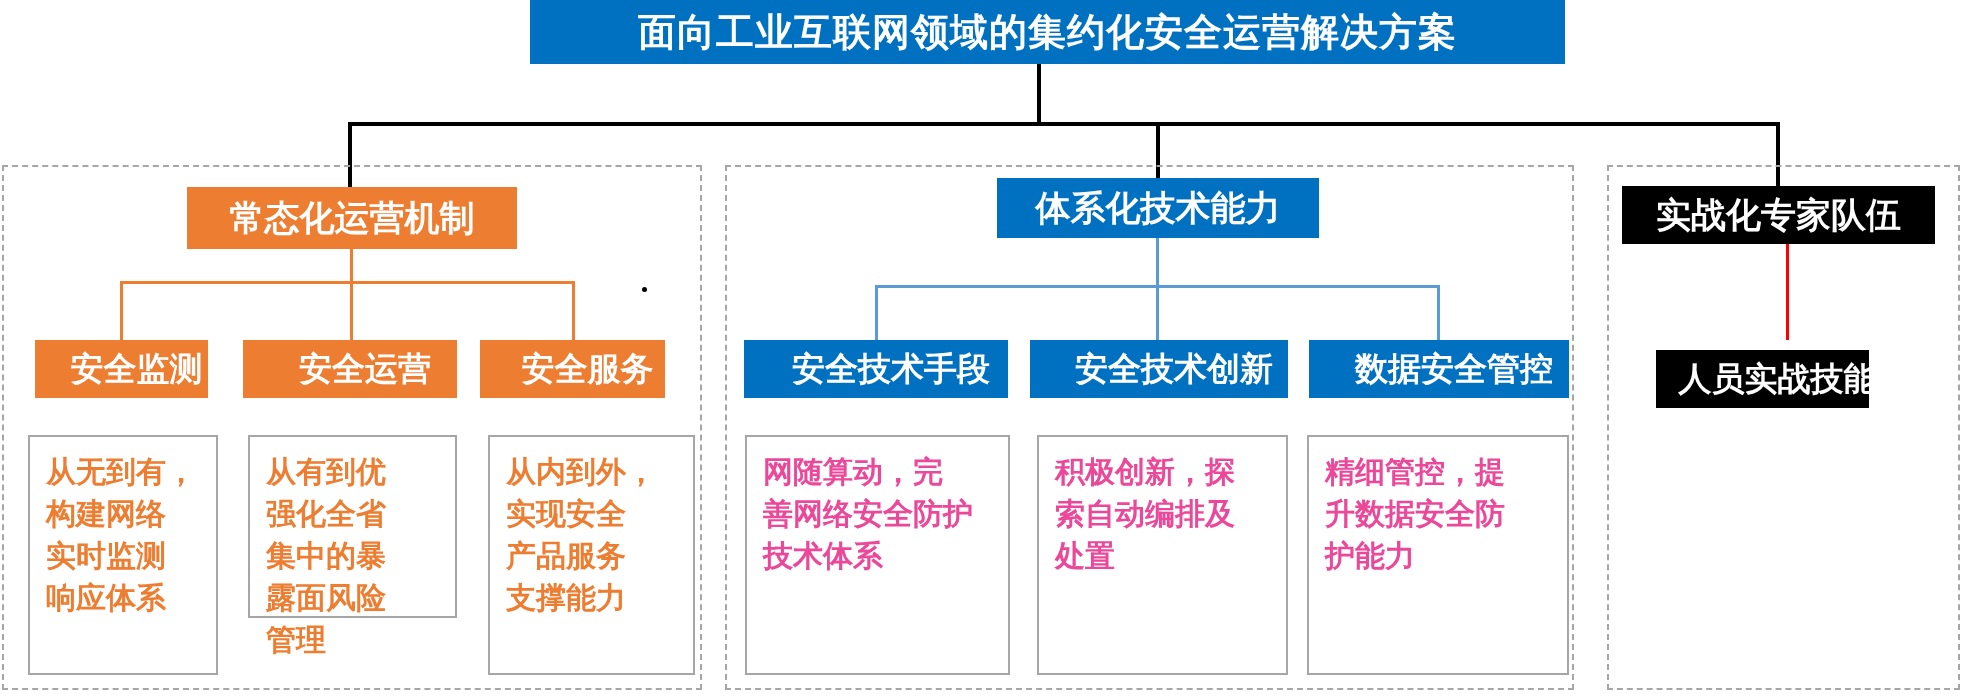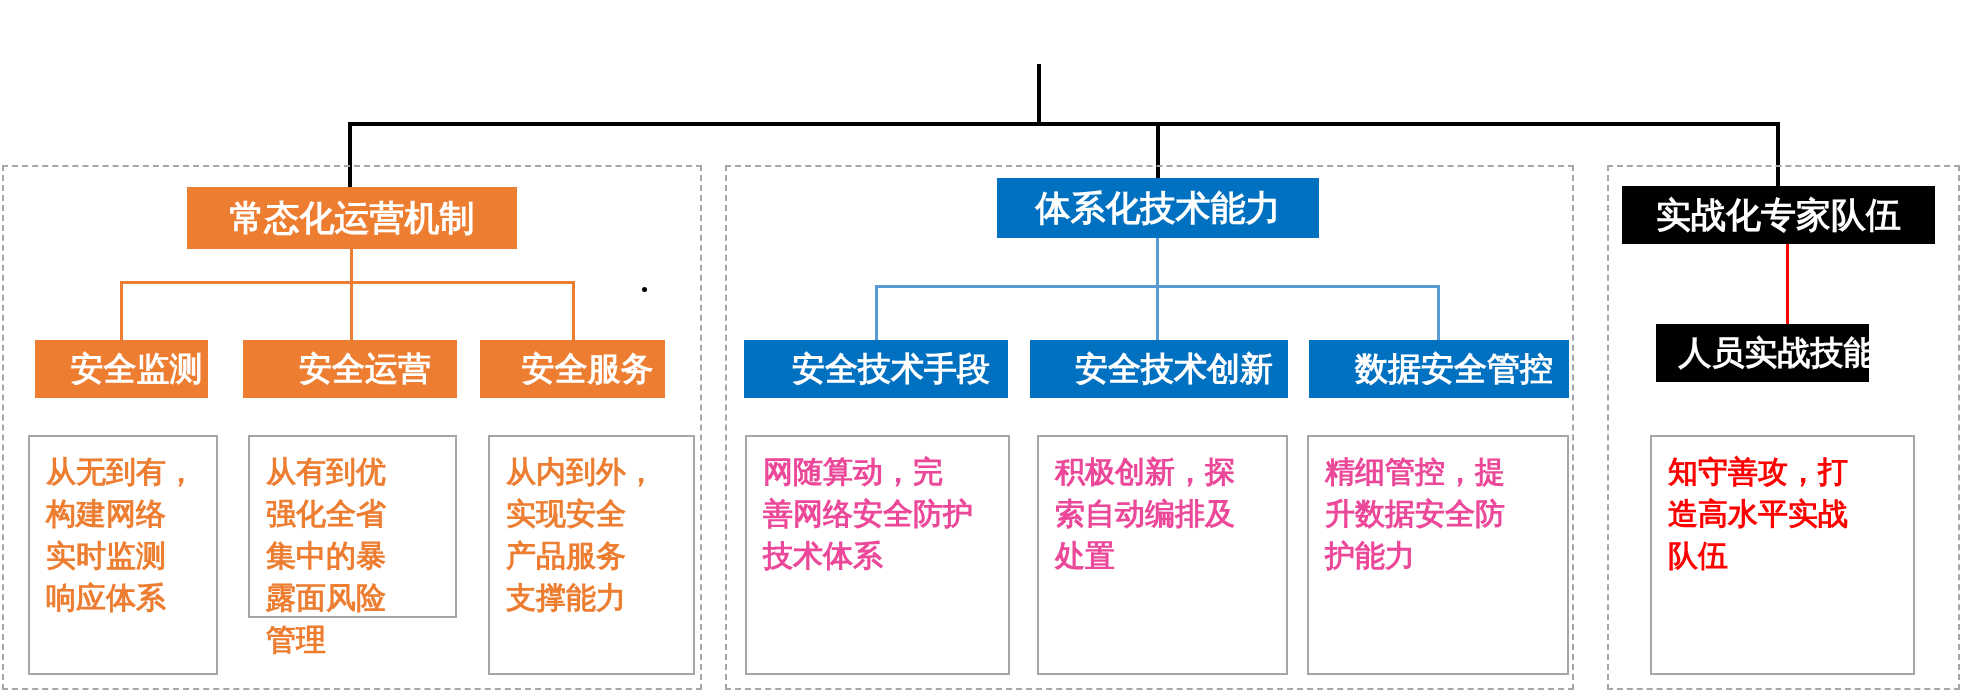--- a/index.html
+++ b/index.html
@@ -31,20 +31,21 @@
   .txt-orange{color:#ED7D31;}
   .txt-blue{color:#ec4899;}
   .txt-red{color:#FF0000;}
   .dot{background:#000;border-radius:50%;}
 </style>
 </head>
 <body>
 
 <div class="canvas">
 
+  <div class="abs hdr fill-blue title" style="left:530px;top:0;width:1035px;height:64px;">面向工业互联网领域的集约化安全运营解决方案</div>
 
   <div class="abs line-black" style="left:1037px;top:64px;width:4px;height:62px;"></div>
   <div class="abs line-black" style="left:348px;top:122px;width:1432px;height:4px;"></div>
   <div class="abs line-black" style="left:348px;top:122px;width:4px;height:66px;"></div>
   <div class="abs line-black" style="left:1156px;top:122px;width:4px;height:58px;"></div>
   <div class="abs line-black" style="left:1776px;top:122px;width:4px;height:66px;"></div>
 
   <div class="abs dashed-box" style="left:2px;top:165px;width:700px;height:525px;"></div>
   <div class="abs dashed-box" style="left:725px;top:165px;width:849px;height:525px;"></div>
   <div class="abs dashed-box" style="left:1607px;top:165px;width:353px;height:525px;"></div>
@@ -68,21 +69,21 @@
   <div class="abs line-red" style="left:1786px;top:244px;width:3px;height:96px;"></div>
 
   <div class="abs hdr fill-orange node" style="left:35px;top:340px;width:173px;height:58px;">安全监测</div>
   <div class="abs hdr fill-orange node" style="left:243px;top:340px;width:214px;height:58px;">安全运营</div>
   <div class="abs hdr fill-orange node" style="left:480px;top:340px;width:185px;height:58px;">安全服务</div>
 
   <div class="abs hdr fill-blue node" style="left:744px;top:340px;width:264px;height:58px;">安全技术手段</div>
   <div class="abs hdr fill-blue node" style="left:1030px;top:340px;width:258px;height:58px;">安全技术创新</div>
   <div class="abs hdr fill-blue node" style="left:1309px;top:340px;width:260px;height:58px;">数据安全管控</div>
 
-  <div class="abs hdr fill-red node" style="left:1656px;top:324px;width:213px;height:58px;">人员实战技能</div>
+  <div class="abs hdr fill-red node" style="left:1656px;top:350px;width:213px;height:58px;">人员实战技能</div>
 
   <div class="abs desc txt-orange" style="left:28px;top:435px;width:190px;height:240px;">从无到有，
 构建网络
 实时监测
 响应体系</div>
   <div class="abs desc txt-orange" style="left:248px;top:435px;width:209px;height:183px;">从有到优
 强化全省
 集中的暴
 露面风险
 管理</div>
@@ -92,19 +93,16 @@
 支撑能力</div>
   <div class="abs desc txt-blue" style="left:745px;top:435px;width:265px;height:240px;">网随算动，完
 善网络安全防护
 技术体系</div>
   <div class="abs desc txt-blue" style="left:1037px;top:435px;width:251px;height:240px;">积极创新，探
 索自动编排及
 处置</div>
   <div class="abs desc txt-blue" style="left:1307px;top:435px;width:262px;height:240px;">精细管控，提
 升数据安全防
 护能力</div>
-  <div class="abs desc txt-red" style="left:1650px;top:435px;width:265px;height:240px;">知守善攻，打
-造高水平实战
-队伍</div>
 
   <div class="abs dot" style="left:642px;top:287px;width:5px;height:5px;"></div>
 
 </div>
 
 </body></html>

